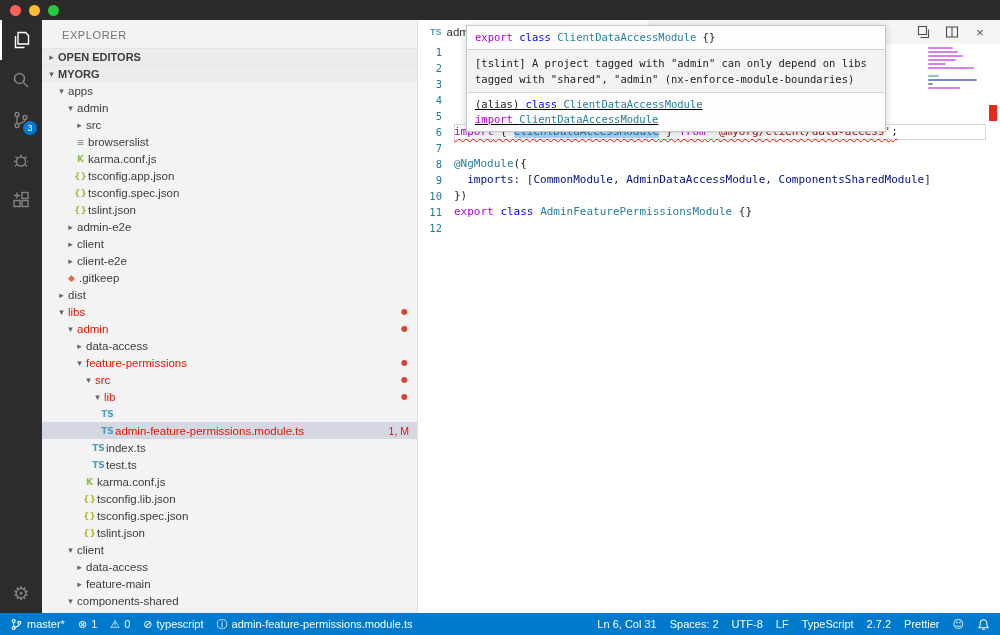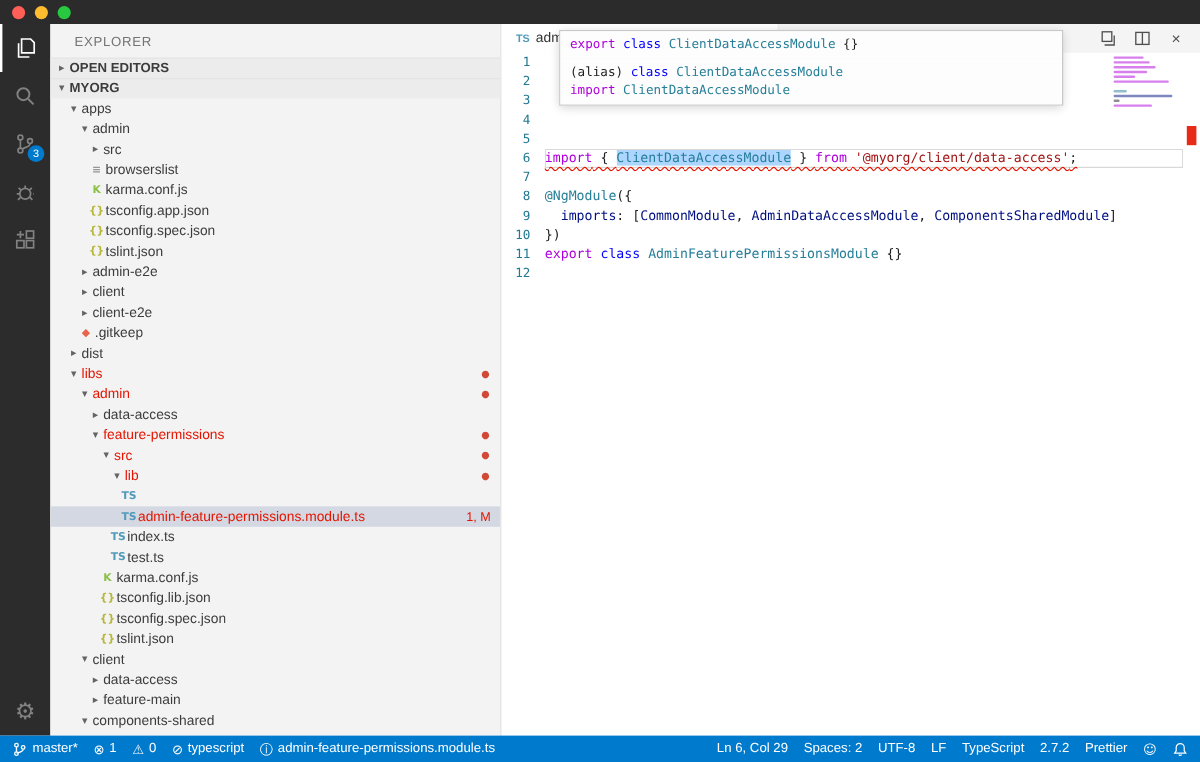--- a/index.html
+++ b/index.html
@@ -53,21 +53,21 @@
   .squig { text-decoration-line:underline; text-decoration-style:wavy; text-decoration-color:#e51400; text-decoration-thickness:1px; text-underline-offset:3px; }
 
   .minimap { position:absolute; top:27px; right:16px; width:56px; display:flex; flex-direction:column; gap:2px; cursor:pointer; }
   .mm-line { height:2px; border-radius:1px; opacity:.5; }
   .ruler-mark { position:absolute; right:3px; top:85px; width:8px; height:16px; opacity:.9; }
 
   
   .hover { position:absolute; left:48px; top:5px; width:420px; background:#f3f3f3; border:1px solid #c8c8c8; box-shadow:0 2px 8px rgba(0,0,0,.18); font-family:"DejaVu Sans Mono", monospace; font-size:10.5px; z-index:20; }
   .hv-code { padding:4px 8px; background:#fdfdfd; white-space:pre; line-height:15px; }
   .hv-msg { padding:5px 8px; border-top:1px solid #d4d4d4; border-bottom:1px solid #d4d4d4; color:#212121; line-height:16px; }
-  .hv-line { white-space:pre; }
+  .hv-line { white-space:pre;text-decoration:underline; }
 
   
   .statusbar { position:absolute; left:0; right:0; bottom:0; height:22px; background:#007acc; display:flex; justify-content:space-between; align-items:center; color:#fff; font-size:11px; padding:0 10px; }
   .sb-left,.sb-right { display:flex; align-items:center; gap:13px; height:100%; }
   .sb-item { display:flex; align-items:center; gap:4px; cursor:pointer; white-space:nowrap; }
   .sb-icon { display:flex; align-items:center; font-size:11px; font-family:"DejaVu Sans",sans-serif; }
 </style>
 </head>
 <body>
 
@@ -370,20 +370,21 @@
           <div class="mm-line" style="width: 10.82px; background: rgb(38, 127, 153);"></div>
           <div class="mm-line" style="width: 48.64px; background: rgb(0, 16, 128);"></div>
           <div class="mm-line" style="width: 5.24px; background: rgb(30, 30, 30);"></div>
           <div class="mm-line" style="width: 31.9px; background: rgb(175, 0, 219);"></div>
           <div class="mm-line"></div>
         </div>
       <div class="ruler-mark" id="ruler-mark" style="background: rgb(229, 20, 0);"></div>
 
       <div class="hover">
         <div class="hv-code" id="hv-code"><span style="color: rgb(175, 0, 219);">export</span><span style="color: rgb(30, 30, 30);"> </span><span style="color: rgb(0, 0, 255);">class</span><span style="color: rgb(30, 30, 30);"> </span><span style="color: rgb(38, 127, 153);">ClientDataAccessModule</span><span style="color: rgb(30, 30, 30);"> {}</span></div>
+        <div class="hv-msg">[tslint] A project tagged with "admin" can only depend on libs tagged with "shared", "admin" (nx-enforce-module-boundaries)</div>
         <div class="hv-code" id="hv-alias"><div class="hv-line"><span style="color: rgb(30, 30, 30);">(alias) </span><span style="color: rgb(0, 0, 255);">class</span><span style="color: rgb(30, 30, 30);"> </span><span style="color: rgb(38, 127, 153);">ClientDataAccessModule</span></div><div class="hv-line"><span style="color: rgb(175, 0, 219);">import</span><span style="color: rgb(30, 30, 30);"> </span><span style="color: rgb(38, 127, 153);">ClientDataAccessModule</span></div></div>
       </div>
     </div>
   </div>
 
   <div class="statusbar" style="background: rgb(0, 122, 204);">
     <div class="sb-left" id="sb-left">
         <span class="sb-item">
           <span class="sb-icon">
             <svg width="13" height="13" viewBox="0 0 14 14">
@@ -409,21 +410,21 @@
           <span class="sb-icon">⊘</span>
           <span>typescript</span>
         </span>
         <span class="sb-item">
           <span class="sb-icon">ⓘ</span>
           <span>admin-feature-permissions.module.ts</span>
         </span>
       </div>
     <div class="sb-right" id="sb-right">
         <span class="sb-item">
-          <span>Ln 6, Col 29</span>
+          <span>Ln 6, Col 31</span>
         </span>
         <span class="sb-item">
           <span>Spaces: 2</span>
         </span>
         <span class="sb-item">
           <span>UTF-8</span>
         </span>
         <span class="sb-item">
           <span>LF</span>
         </span>

